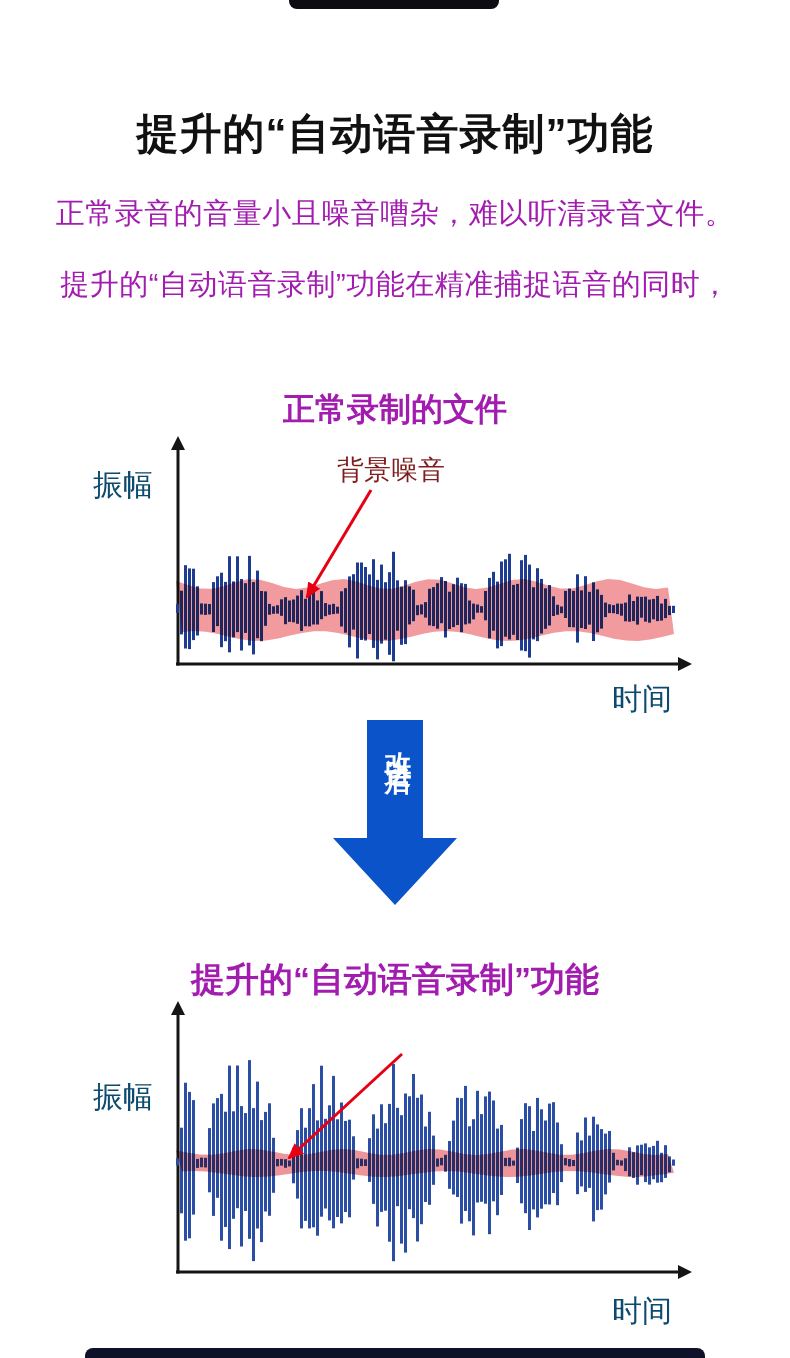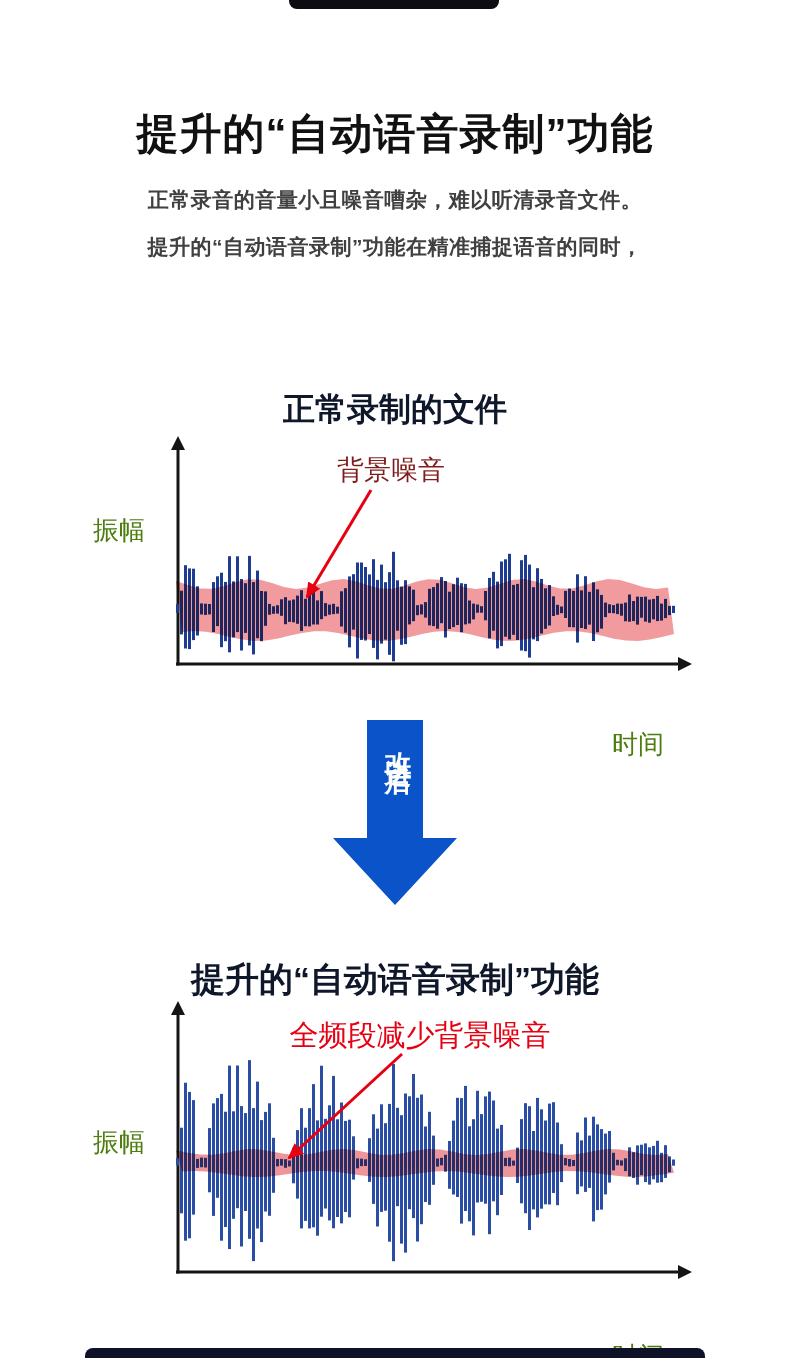--- a/index.html
+++ b/index.html
@@ -1,26 +1,26 @@
 <!DOCTYPE html>
 <html><head>
 <meta charset="utf-8">
 <style>
   html,body{margin:0;padding:0;background:#ffffff;}
   .page{position:relative;width:790px;height:1358px;margin:0 auto;background:#ffffff;overflow:hidden;
         font-family:"Liberation Sans","DejaVu Sans",sans-serif;color:#111;}
   .abs{position:absolute;}
   .centered{left:0;width:790px;text-align:center;}
   .main-title{top:78px;font-size:42px;font-weight:700;letter-spacing:1px;}
-  .intro{font-size:21px;font-weight:700;color:#404040;letter-spacing:0.5px;}
-  #intro1{top:165px}#intro2{top:212px}#intro3{top:279px}
-  .chart-title{font-weight:700;color:#0f172a;}
+  .intro{font-size:29px;font-weight:400;color:#a21caf;letter-spacing:0.5px;}
+  #intro1{top:165px}#intro2{top:236px}#intro3{top:279px}
+  .chart-title{font-weight:700;color:#a21caf;}
   #title-before{top:361px;font-size:32px;}
   #title-after{top:929px;font-size:34px;}
-  .axis-label{font-size:26px;color:#4d7c0f;font-weight:500;margin-top:48px;}
+  .axis-label{font-size:30px;color:#0c4a6e;font-weight:500;}
   .annotation{text-align:center;font-weight:500;}
   .chart-svg{position:absolute;}
   .band{mix-blend-mode:multiply;fill-opacity:0.88;}
   .ann-arrow{stroke-width:3;fill:none;}
   .axis{stroke:#151515;stroke-width:3;}
   .transition-label{writing-mode:vertical-rl;text-orientation:upright;color:#ffffff;
         font-size:27px;font-weight:600;letter-spacing:7px;}
   .top-notch{position:absolute;left:289px;top:0;width:210px;height:9px;background:#0c0c12;border-radius:0 0 8px 8px;}
   .bottom-bar{position:absolute;left:85px;top:1348px;width:620px;height:10px;background:#0e1127;border-radius:8px 8px 0 0;}
 </style>
@@ -185,21 +185,20 @@
   </svg>
 
   <svg class="abs" style="left:333px;top:720px;width:124px;height:185px;" viewBox="0 0 124 185">
     <polygon points="34,0 90,0 90,118 124,118 62,185 0,118 34,118" fill="#0a53c8"></polygon>
   </svg>
   <div class="abs transition-label" style="left:380px;top:731px;">改进后</div>
 
   <h2 class="abs centered chart-title" id="title-after">提升的“自动语音录制”功能</h2>
   <div class="abs axis-label" style="left:93px;top:1077px;">振幅</div>
   <div class="abs axis-label" style="left:612px;top:1291px;">时间</div>
-  <div class="abs annotation" id="ann-after" style="left: 255px; top: 1016px; width: 330px; font-size: 29px; color: rgb(230, 0, 18);">全频段减少背景噪音</div>
 
   <svg id="svg-after" class="chart-svg" style="left:140px;top:995px;width:570px;height:295px;" viewBox="0 0 570 295">
     <defs>
       <marker id="redArrowAfter" markerUnits="userSpaceOnUse" markerWidth="18" markerHeight="16" refX="14" refY="7" orient="auto">
         <path class="ann-head" d="M0,0 L16,7 L0,14 Z" fill="#e60012"></path>
       </marker>
     </defs>
     <g>
       <line class="axis" x1="38" y1="16" x2="38" y2="278.5"></line>
       <polygon points="38,6 31,20 45,20" fill="#151515"></polygon>

